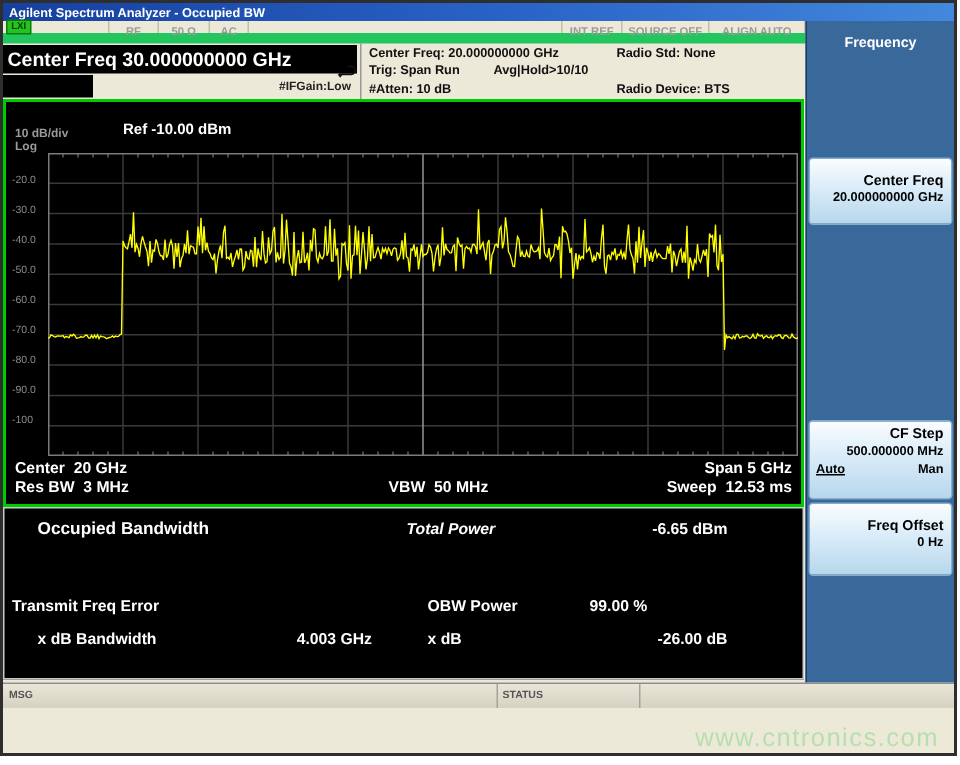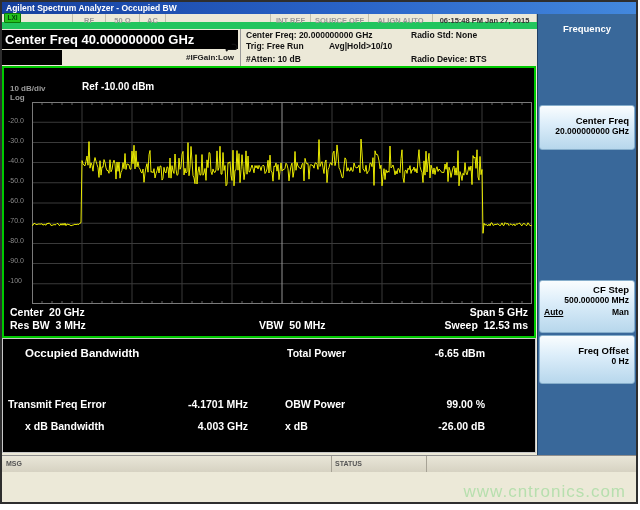--- a/index.html
+++ b/index.html
@@ -51,23 +51,23 @@
   .g-rbw{left:6px; top:251px;} .g-vbw{left:255px; top:251px;} .g-sweep{right:6px; top:251px;}
   #spec-svg { position:absolute; left:28px; top:34px; }
 
   
   .results { position:absolute; left:0; top:336px; width:534px; height:115px;
     background:#000; border:1px solid #c9c9c9; color:#fff; }
   .results span { position:absolute; white-space:pre; font-weight:bold; }
   .r-lab { font-size:10.5px; }
   .r-obwlab { left:22px; top:8px; font-size:11.5px; }
   .r-obwval { left:60px; top:24px; width:260px; text-align:center; font-size:17px; }
-  .r-tp-l{left:284px; top:8px;} .r-tp-v{left:390px; top:8px; width:92px; text-align:right;}
+  .r-tp-l{left:268px; top:8px;font-style:italic;} .r-tp-v{left:390px; top:8px; width:92px; text-align:right;}
   .r-tfe-l{left:5px; top:59px;} .r-tfe-v{left:130px; top:59px; width:115px; text-align:right;}
-  .r-op-l{left:282px; top:59px;} .r-op-v{left:390px; top:59px; width:92px; text-align:right;}
+  .r-op-l{left:282px; top:59px;} .r-op-v{left:390px; top:59px; width:92px; text-align:left;}
   .r-xbw-l{left:22px; top:81px;} .r-xbw-v{left:130px; top:81px; width:115px; text-align:right;}
   .r-x-l{left:282px; top:81px;} .r-x-v{left:390px; top:81px; width:92px; text-align:right;}
 
   
   .sidebar { position:absolute; left:535px; top:12px; width:99px; height:441px;
     background:#39689a; border-left:1px solid #1d3e63; }
   .sb-title { position:absolute; top:9px; width:100%; text-align:center;
     color:#fff; font-size:9.5px; font-weight:bold; }
   .sb-btn { position:absolute; left:1px; width:96px; cursor:pointer;
     background:linear-gradient(180deg,#fafdfe 0%,#ddeefa 40%,#b7d7ec 100%);
@@ -105,35 +105,34 @@
   <div class="strip">
     <span class="lxi-badge">LXI</span>
     <span class="cell c-sp1"></span>
     <span class="cell c-rf">RF</span>
     <span class="cell c-imp">50 Ω</span>
     <span class="cell c-ac">AC</span>
     <span class="cell c-flex"></span>
     <span class="cell c-intref">INT REF</span>
     <span class="cell c-src">SOURCE OFF</span>
     <span class="cell c-align">ALIGN AUTO</span>
-    <span class="cell c-time">06:15:48 PM Jan 27, 2015</span>
   </div>
 
   <div class="header">
-    <div class="big-readout">Center Freq 40.000000000 GHz</div>
+    <div class="big-readout">Center Freq 30.000000000 GHz</div>
     <div class="black-box"></div>
     <span class="ifgain">#IFGain:Low</span>
     <svg class="sweep-ico" width="15" height="9" viewBox="0 0 15 9">
       <path d="M2 6.5 h8.2 a2.6 2.6 0 0 0 0 -5.2 h-2.5" fill="none" stroke="#111" stroke-width="1.2"></path>
       <polygon points="4.5,6.5 1,6.5 2.8,8.8" fill="#111"></polygon>
     </svg>
     <div class="infopanel">
       <span class="ip-cf">Center Freq: 20.000000000 GHz</span>
       <span class="ip-rstd">Radio Std: None</span>
-      <span class="ip-trig">Trig: Free Run</span>
+      <span class="ip-trig">Trig: Span Run</span>
       <span class="ip-avg">Avg|Hold&gt;10/10</span>
       <span class="ip-att">#Atten: 10 dB</span>
       <span class="ip-rdev">Radio Device: BTS</span>
     </div>
   </div>
 
   <div class="graph">
     <span class="lbl g-scale">10 dB/div</span>
     <span class="lbl g-log">Log</span>
     <span class="lbl g-ref">Ref -10.00 dBm</span>
@@ -255,21 +254,20 @@
     <span class="g-ann g-rbw">Res BW  3 MHz</span>
     <span class="g-ann g-vbw">VBW  50 MHz</span>
     <span class="g-ann g-sweep">Sweep  12.53 ms</span>
   </div>
 
   <div class="results">
     <span class="r-obwlab">Occupied Bandwidth</span>
     <span class="r-lab r-tp-l">Total Power</span>
     <span class="r-lab r-tp-v">-6.65 dBm</span>
     <span class="r-lab r-tfe-l">Transmit Freq Error</span>
-    <span class="r-lab r-tfe-v">-4.1701 MHz</span>
     <span class="r-lab r-op-l">OBW Power</span>
     <span class="r-lab r-op-v">99.00 %</span>
     <span class="r-lab r-xbw-l">x dB Bandwidth</span>
     <span class="r-lab r-xbw-v">4.003 GHz</span>
     <span class="r-lab r-x-l">x dB</span>
     <span class="r-lab r-x-v">-26.00 dB</span>
   </div>
 
   <div class="sidebar">
     <div class="sb-title">Frequency</div>

